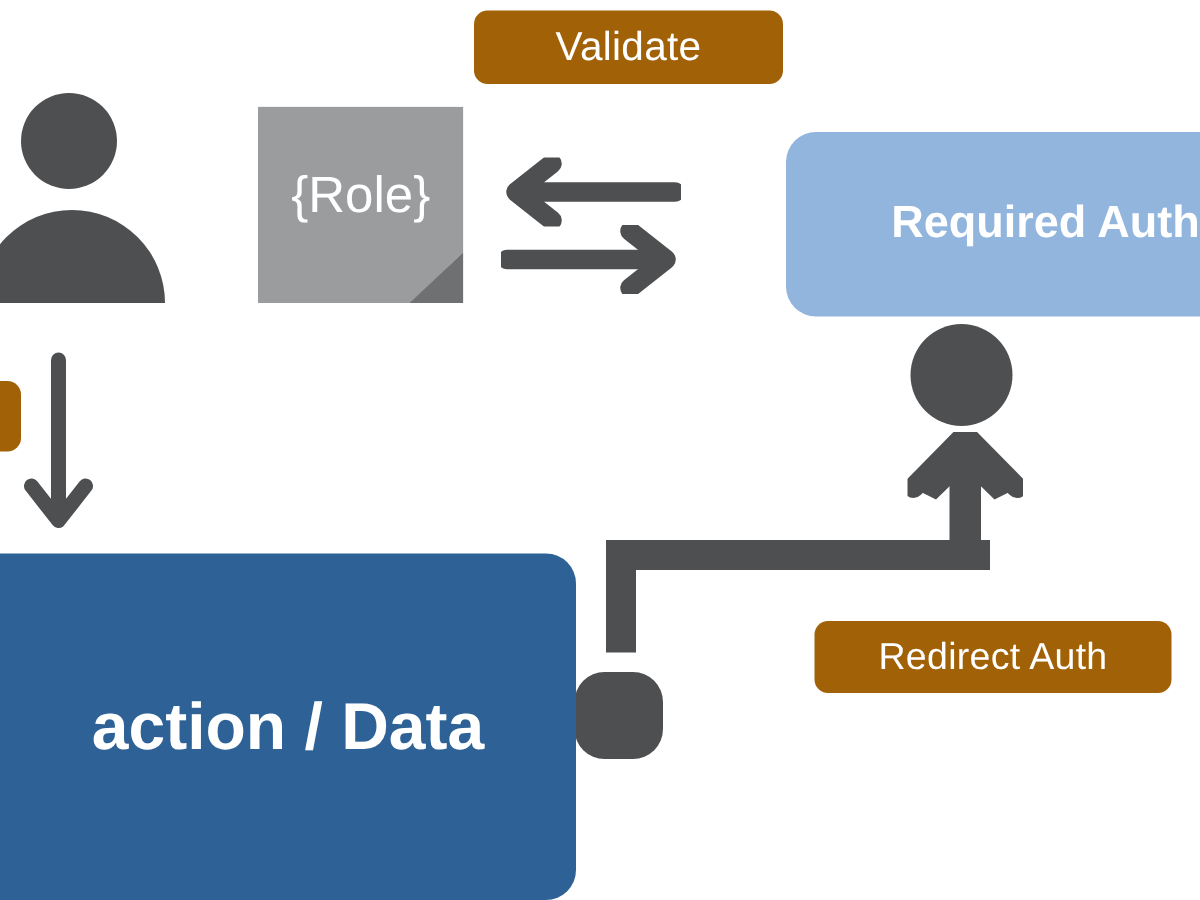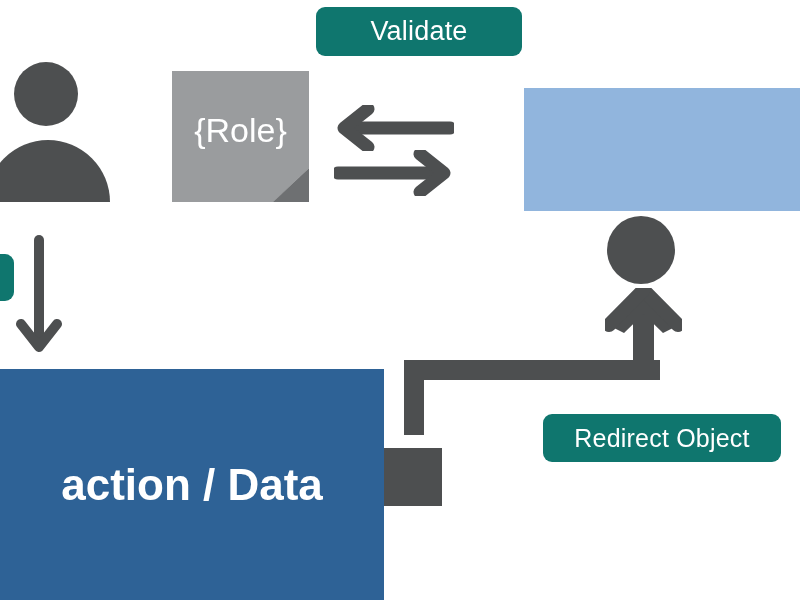--- a/index.html
+++ b/index.html
@@ -12,25 +12,25 @@
   }
   #canvas {
     position: relative;
     width: 800px;
     height: 600px;
     overflow: hidden;
     background: #ffffff;
   }
 
   
-  .node { position: absolute; box-sizing: border-box; }
+  .node { position: absolute; box-sizing: border-box; border-radius: 20px; }
 
   
   .pill {
-    background: #0f766e;
+    background: #a16207;
     border-radius: 9px;
     color: #ffffff;
     display: flex;
     align-items: center;
     justify-content: center;
     font-size: 27px;
     font-weight: 400;
     letter-spacing: 0.2px;
     white-space: nowrap;
   }
@@ -203,20 +203,21 @@
   <div class="node" id="arrow-exchange-right">
     <svg width="120" height="46" viewBox="0 0 120 46">
       <g stroke="#4D4F50" stroke-width="13" fill="none" stroke-linecap="round" stroke-linejoin="round">
         <line x1="4" y1="23" x2="108" y2="23"></line>
         <polyline points="86,4 110,23 86,42"></polyline>
       </g>
     </svg>
   </div>
 
   <div class="node" id="box-required-auth">
+    <div>Required Auth</div>
   </div>
 
   <div class="node" id="process-circle"></div>
 
   <div class="node pill" id="label-clipped-left"></div>
 
   <div class="node" id="arrow-down">
     <svg width="46" height="120" viewBox="0 0 46 120">
       <g stroke="#4D4F50" stroke-width="10" fill="none" stroke-linecap="round" stroke-linejoin="round">
         <line x1="23" y1="6" x2="23" y2="110"></line>
@@ -236,15 +237,15 @@
       <path d="M38.5 4 L72 38 L58 45 L38.5 26 L19 45 L5 38 Z" fill="#4D4F50"></path>
       <path d="M38.5 2 L73 37" stroke="#4D4F50" stroke-width="14" stroke-linecap="round" fill="none"></path>
       <path d="M38.5 2 L4 37" stroke="#4D4F50" stroke-width="14" stroke-linecap="round" fill="none"></path>
     </svg>
   </div>
 
   <div class="node" id="square-connector"></div>
 
   <div class="node" id="box-transaction-data">action / Data</div>
 
-  <div class="node pill" id="label-redirect">Redirect Object</div>
+  <div class="node pill" id="label-redirect">Redirect Auth</div>
 
 </div>
 
 </body></html>

